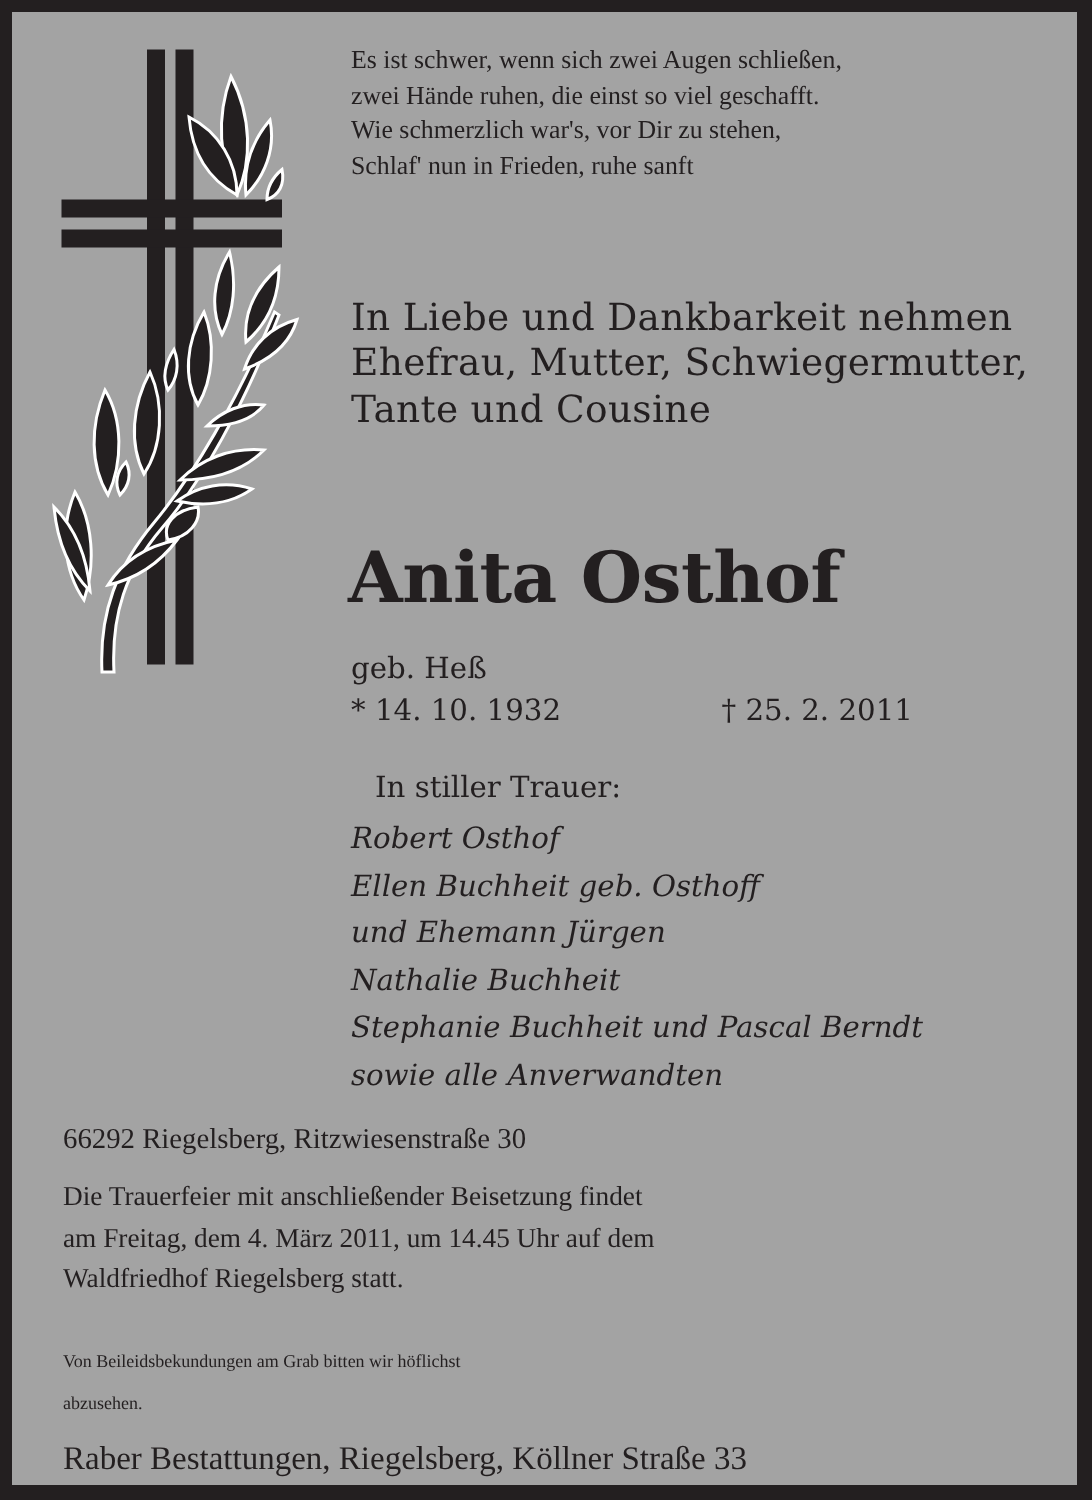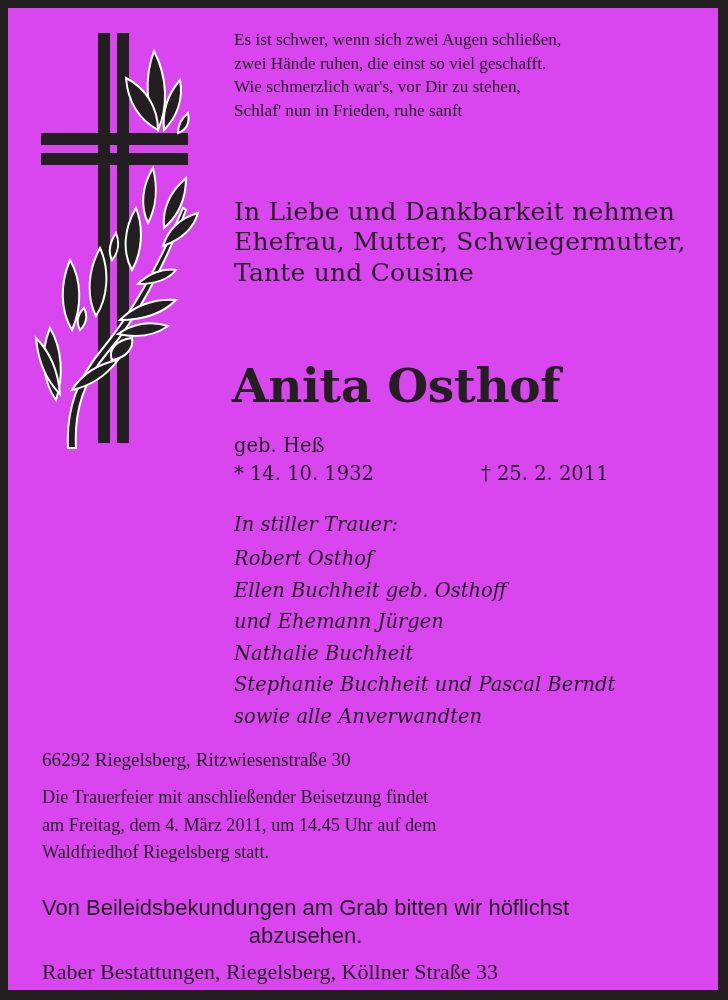--- a/index.html
+++ b/index.html
@@ -5,35 +5,35 @@
     html, body { margin: 0; padding: 0; }
     body {
       width: 728px; height: 1000px; overflow: hidden;
       background: #231f20;
       font-family: "DejaVu Serif", "Liberation Serif", serif;
       color: #231f20;
     }
     .card {
       position: absolute; left: 8px; top: 8px;
       width: 710px; height: 982px;
-      background: #d946ef;
+      background: #a3a3a3;
     }
     .emblem { position: absolute; left: 0; top: 0; width: 200px; height: 460px; }
     .txt { position: absolute; white-space: nowrap; }
     .poem { left: 226px; top: 20px; font-size: 17.2px; line-height: 23.6px; font-family: "Liberation Serif", serif; }
     .intro { left: 226px; top: 189px; font-size: 25px; line-height: 30.4px; letter-spacing: 0.2px; }
     .name { left: 224px; top: 350px; font-size: 47px; line-height: 56px; font-weight: bold; letter-spacing: -0.3px; }
     .nee { left: 226px; top: 424px; font-size: 19.5px; line-height: 28px; }
     .dates { left: 226px; top: 452px; font-size: 19.5px; line-height: 28px; }
     .dates .death { position: absolute; left: 247px; top: 0; }
-    .mourn-label { left: 226px; top: 503px; font-size: 19.5px; line-height: 28px; font-style: italic; }
+    .mourn-label { left: 242px; top: 503px; font-size: 19.5px; line-height: 28px; }
     .mourners { left: 226px; top: 535px; font-size: 19.5px; line-height: 31.6px; font-style: italic; }
     .address { left: 34px; top: 738px; font-size: 19.2px; line-height: 28px; font-family: "Liberation Serif", serif; }
     .ceremony { left: 34px; top: 776px; font-size: 18.2px; line-height: 27.6px; font-family: "Liberation Serif", serif; }
-    .condolence { left: 34px; top: 886px; font-size: 22px; line-height: 27.6px; font-family: Liberation Sans, sans-serif; text-align: center; }
+    .condolence { left: 34px; top: 886px; font-size: 12px; line-height: 27.6px; font-family: Liberation Serif, serif; }
     .undertaker { left: 34px; top: 950px; font-size: 22px; line-height: 27px; font-family: "Liberation Serif", serif; }
     .line { display: block; }
   </style>
 </head>
 <body>
 
 <div class="card">
 
   <svg class="emblem" viewBox="0 0 200 460" xmlns="http://www.w3.org/2000/svg">
     <g fill="#231f20">

